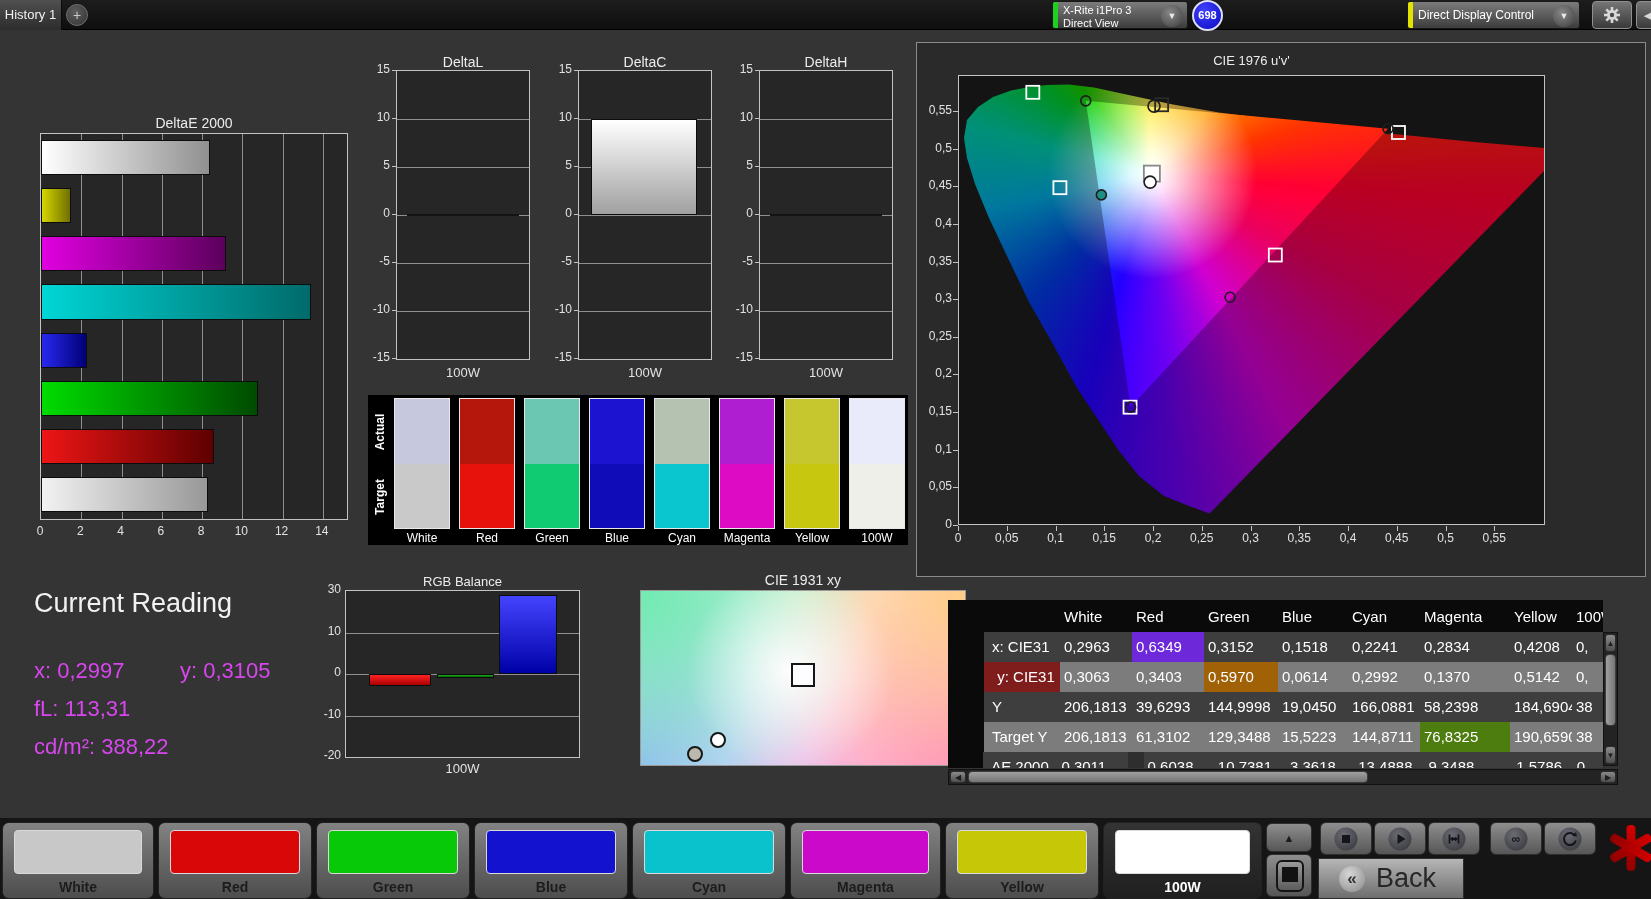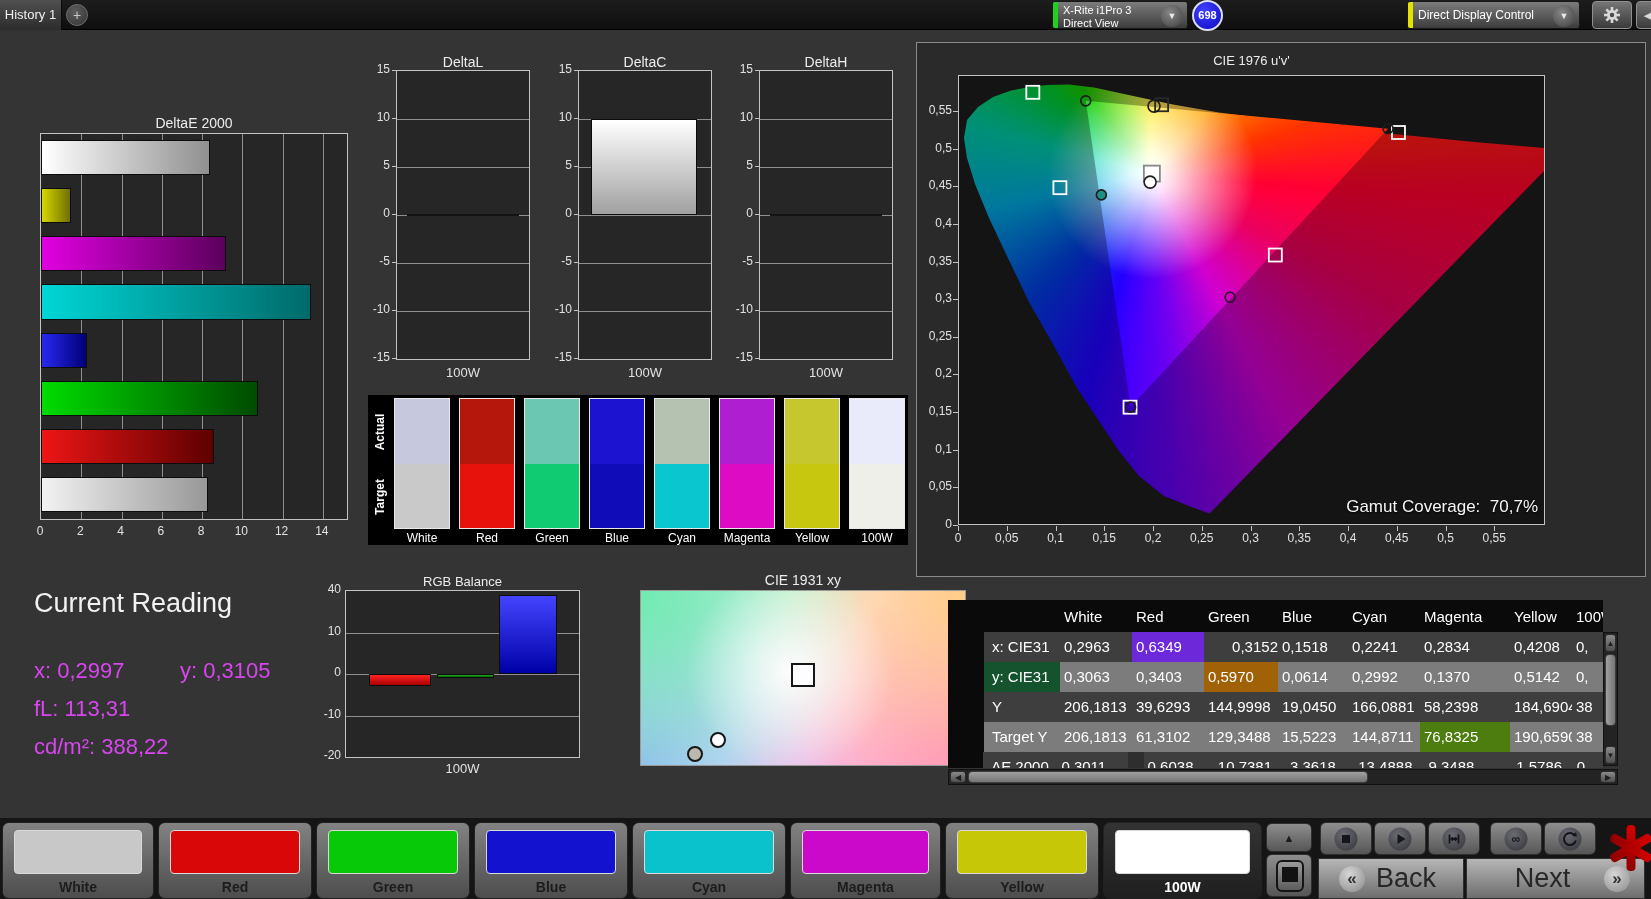--- a/index.html
+++ b/index.html
@@ -255,23 +255,20 @@
         <circle cx="191.11627906976744" cy="106.10367892976586" r="6" fill="#ffffff" stroke="#1d1d1d" stroke-width="1.6"></circle>
         <circle cx="429.03654485049833" cy="52.675585284280885" r="5" fill="rgba(0,0,0,0)" stroke="#1d1d1d" stroke-width="1.6"></circle>
         <circle cx="126.7607973421927" cy="24.832775919732455" r="5" fill="rgba(0,0,0,0)" stroke="#1d1d1d" stroke-width="1.6"></circle>
         <circle cx="171.6146179401993" cy="331.1036789297659" r="5" fill="rgba(0,0,0,0)" stroke="#1d1d1d" stroke-width="1.6"></circle>
         <circle cx="142.36212624584718" cy="118.89632107023408" r="5" fill="#1f8f85" stroke="#1d1d1d" stroke-width="1.6"></circle>
         <circle cx="271.0730897009967" cy="221.23745819397993" r="5" fill="rgba(0,0,0,0)" stroke="#1d1d1d" stroke-width="1.6"></circle>
         <circle cx="195.01661129568106" cy="30.10033444816048" r="6" fill="rgba(0,0,0,0)" stroke="#1d1d1d" stroke-width="1.6"></circle>
       </svg>
   </div>
   <div id="cie76axes"></div>
-  <div class="abs" style="left:1190px;top:497px;width:348px;text-align:right;">
-    <span style="color:#f5f5f5;font-size:17px;text-shadow:0 1px 2px #000;"><span>Gamut Coverage:</span>&nbsp; <span>70,7%</span></span>
-  </div>
 
   <div id="cr-title" class="abs">Current Reading</div>
   <div class="cr-line" style="left:34px;top:658px;"><span>x:</span> <span>0,2997</span></div>
   <div class="cr-line" style="left:180px;top:658px;"><span>y:</span> <span>0,3105</span></div>
   <div class="cr-line" style="left:34px;top:696px;"><span>fL:</span> <span>113,31</span></div>
   <div class="cr-line" style="left:34px;top:734px;"><span>cd/m²:</span> <span>388,22</span></div>
 
   <div class="abs ctitle" style="left:345px;top:574px;width:235px;font-size:13px;">RGB Balance</div>
   <div class="abs plot" id="rgbplot" style="left:345px;top:590px;width:235px;height:168px;">
       <div class="grid-h" style="top: 41.5px;"></div>
@@ -300,30 +297,30 @@
         <div class="tcell" style="width: 72px; padding-top: 8px;">Cyan</div>
         <div class="tcell" style="width: 90px; padding-top: 8px;">Magenta</div>
         <div class="tcell" style="width: 62px; padding-top: 8px;">Yellow</div>
         <div class="tcell" style="width: 31px; padding-top: 8px;">100W</div>
       </div>
       <div class="trow" style="top: 32px; height: 30px;">
         <div class="tcell" style="width: 36px; background: rgb(10, 10, 10); height: 30px;"></div>
         <div class="tcell" style="width: 76px; background: rgb(62, 62, 62); height: 30px; padding-left: 8px;">x: CIE31</div>
         <div class="tcell" style="width: 72px; background: rgb(62, 62, 62); height: 30px;">0,2963</div>
         <div class="tcell" style="width: 72px; background: #6d28d9; height: 30px;">0,6349</div>
-        <div class="tcell" style="width: 74px; background: rgb(62, 62, 62); height: 30px; text-align: right;">0,3152</div>
+        <div class="tcell" style="width: 74px; background: rgb(62, 62, 62); height: 30px;">0,3152</div>
         <div class="tcell" style="width: 70px; background: rgb(62, 62, 62); height: 30px;">0,1518</div>
         <div class="tcell" style="width: 72px; background: rgb(62, 62, 62); height: 30px;">0,2241</div>
         <div class="tcell" style="width: 90px; background: rgb(62, 62, 62); height: 30px;">0,2834</div>
         <div class="tcell" style="width: 62px; background: rgb(62, 62, 62); height: 30px;">0,4208</div>
         <div class="tcell" style="width: 31px; background: rgb(62, 62, 62); height: 30px;">0,</div>
       </div>
       <div class="trow" style="top: 62px; height: 30px;">
         <div class="tcell" style="width: 36px; background: rgb(10, 10, 10); height: 30px;"></div>
-        <div class="tcell" style="width: 76px; background: #14532d; height: 30px; padding-left: 8px;">y: CIE31</div>
+        <div class="tcell" style="width: 76px; background: #7f1d1d; height: 30px; padding-left: 8px; text-align: center;">y: CIE31</div>
         <div class="tcell" style="width: 72px; background: rgb(124, 124, 124); height: 30px;">0,3063</div>
         <div class="tcell" style="width: 72px; background: rgb(124, 124, 124); height: 30px;">0,3403</div>
         <div class="tcell" style="width: 74px; background: #a16207; height: 30px;">0,5970</div>
         <div class="tcell" style="width: 70px; background: rgb(124, 124, 124); height: 30px;">0,0614</div>
         <div class="tcell" style="width: 72px; background: rgb(124, 124, 124); height: 30px;">0,2992</div>
         <div class="tcell" style="width: 90px; background: rgb(124, 124, 124); height: 30px;">0,1370</div>
         <div class="tcell" style="width: 62px; background: rgb(124, 124, 124); height: 30px;">0,5142</div>
         <div class="tcell" style="width: 31px; background: rgb(124, 124, 124); height: 30px;">0,</div>
       </div>
       <div class="trow" style="top: 92px; height: 30px;">
@@ -449,24 +446,20 @@
               <g stroke="#15151a" stroke-width="2" fill="none">
                 <path d="M16.5 8.2 A6 6 0 1 0 17.3 13"></path>
               </g>
               <path d="M17.5 4.5 l1 4.6 -4.6 -0.6 Z" fill="#15151a"></path>
             </svg></div>
         </div>
       </div>
     <div class="navbtn" style="left:1318px;width:146px;">
       <div class="navcirc" style="left:20px;">«</div>
       <span style="margin-left:30px;">Back</span>
-    </div>
-    <div class="navbtn" style="left:1466px;width:179px;">
-      <span style="margin-right:26px;">Next</span>
-      <div class="navcirc" style="right:14px;">»</div>
     </div>
     <div class="abs" style="left:1606px;top:0px;width:50px;height:60px;" id="busyStar">
         <div class="spoke" style="transform: translate(-50%, -50%) rotate(0deg); background: linear-gradient(rgb(212, 0, 0), rgb(143, 0, 0));"></div>
         <div class="spoke" style="transform: translate(-50%, -50%) rotate(60deg); background: linear-gradient(rgb(212, 0, 0), rgb(143, 0, 0));"></div>
         <div class="spoke" style="transform: translate(-50%, -50%) rotate(120deg); background: linear-gradient(rgb(212, 0, 0), rgb(143, 0, 0));"></div>
       </div>
   </div>
 
 <div class="abs ticklab" style="left: 362px; top: 62px; width: 28px; text-align: right;">15</div>
     <div class="abs notch" style="left: 392px; top: 70px; width: 4px; height: 1px;"></div>
@@ -503,21 +496,21 @@
     <div class="abs ticklab" style="left: 725px; top: 158px; width: 28px; text-align: right;">5</div>
     <div class="abs notch" style="left: 755px; top: 166px; width: 4px; height: 1px;"></div>
     <div class="abs ticklab" style="left: 725px; top: 206px; width: 28px; text-align: right;">0</div>
     <div class="abs notch" style="left: 755px; top: 214px; width: 4px; height: 1px;"></div>
     <div class="abs ticklab" style="left: 725px; top: 254px; width: 28px; text-align: right;">-5</div>
     <div class="abs notch" style="left: 755px; top: 262px; width: 4px; height: 1px;"></div>
     <div class="abs ticklab" style="left: 725px; top: 302px; width: 28px; text-align: right;">-10</div>
     <div class="abs notch" style="left: 755px; top: 310px; width: 4px; height: 1px;"></div>
     <div class="abs ticklab" style="left: 725px; top: 350px; width: 28px; text-align: right;">-15</div>
     <div class="abs notch" style="left: 755px; top: 358px; width: 4px; height: 1px;"></div>
-    <div class="abs ticklab" style="left: 311px; top: 582px; width: 30px; text-align: right;">40</div>
+    <div class="abs ticklab" style="left: 311px; top: 582px; width: 30px; text-align: right;">30</div>
     <div class="abs ticklab" style="left: 311px; top: 623.5px; width: 30px; text-align: right;">10</div>
     <div class="abs ticklab" style="left: 311px; top: 665px; width: 30px; text-align: right;">0</div>
     <div class="abs ticklab" style="left: 311px; top: 706.5px; width: 30px; text-align: right;">-10</div>
     <div class="abs ticklab" style="left: 311px; top: 748px; width: 30px; text-align: right;">-20</div>
     <div class="abs ticklab" style="left: 908px; top: 517px; width: 44px; text-align: right;">0</div>
     <div class="abs notch" style="left: 953px; top: 525px; width: 5px; height: 1px;"></div>
     <div class="abs ticklab" style="left: 908px; top: 479.375px; width: 44px; text-align: right;">0,05</div>
     <div class="abs notch" style="left: 953px; top: 487.375px; width: 5px; height: 1px;"></div>
     <div class="abs ticklab" style="left: 908px; top: 441.749px; width: 44px; text-align: right;">0,1</div>
     <div class="abs notch" style="left: 953px; top: 449.749px; width: 5px; height: 1px;"></div>

